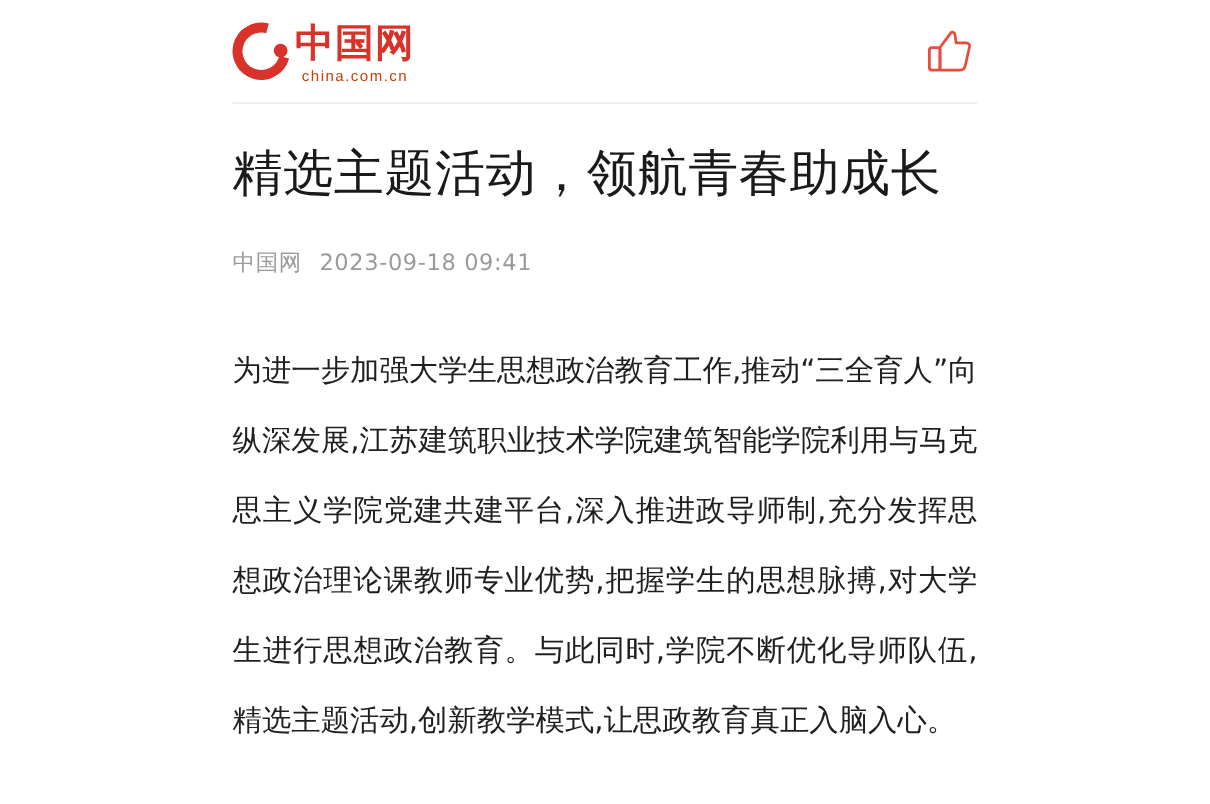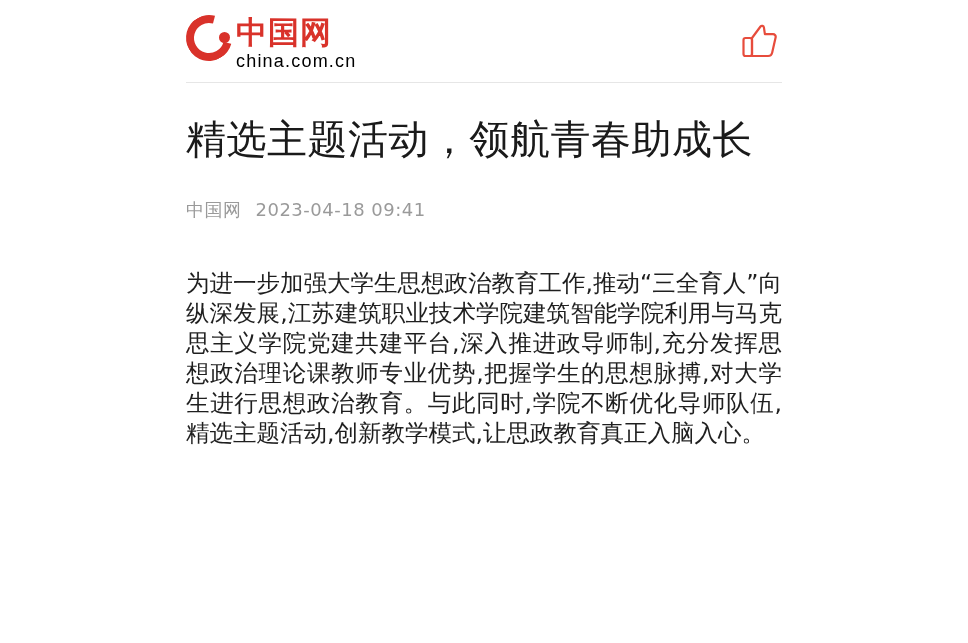--- a/index.html
+++ b/index.html
@@ -71,22 +71,22 @@
   .brand-name {
     font-family: "DejaVu Sans", sans-serif;
     font-size: 31px;
     font-weight: bold;
     color: #d9322a;
     line-height: 34px;
     letter-spacing: 1px;
   }
   .brand-domain {
     font-family: "Liberation Sans", sans-serif;
-    font-size: 18px;
-    color: #000000;
+    font-size: 12px;
+    color: #c2410c;
     letter-spacing: 1.2px;
     margin-top: 2px;
     text-align: center;
   }
   .like-button {
     width: 44px;
     height: 44px;
     display: flex;
     align-items: center;
     justify-content: center;
@@ -121,21 +121,21 @@
     gap: 14px;
     align-items: baseline;
   }
   .article-body {
     margin-top: 46px;
   }
   .article-body p {
     margin: 0;
     font-family: "DejaVu Sans", "Liberation Sans", sans-serif;
     font-size: 23.5px;
-    line-height: 30px;
+    line-height: 56px;
     color: #1f1f1f;
     text-align: justify;
     letter-spacing: 0px;
   }
 </style>
 </head>
 <body>
 
 <div class="page">
 
@@ -161,21 +161,21 @@
       </span>
     </button>
 
   </div>
 
   <div class="article">
     <h1 class="article-title">精选主题活动，领航青春助成长</h1>
 
     <div class="article-meta">
       <span>中国网</span>
-      <span>2023-04-18 09:41</span>
+      <span>2023-09-18 09:41</span>
     </div>
 
     <div class="article-body">
       <p>为进一步加强大学生思想政治教育工作,推动“三全育人”向纵深发展,江苏建筑职业技术学院建筑智能学院利用与马克思主义学院党建共建平台,深入推进政导师制,充分发挥思想政治理论课教师专业优势,把握学生的思想脉搏,对大学生进行思想政治教育。与此同时,学院不断优化导师队伍,精选主题活动,创新教学模式,让思政教育真正入脑入心。</p>
     </div>
   </div>
 
 </div>
 
 </body></html>

